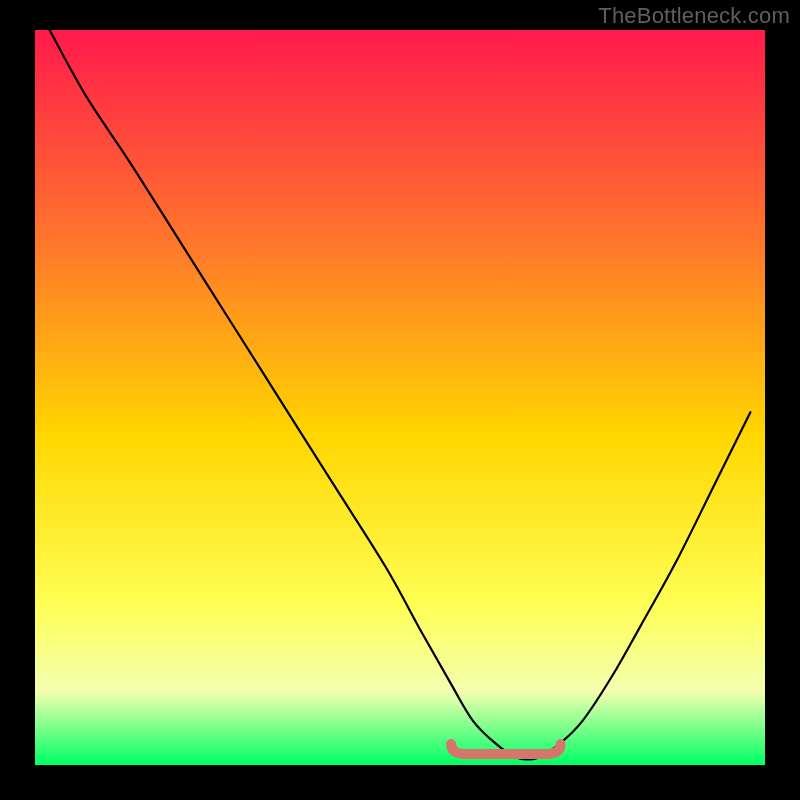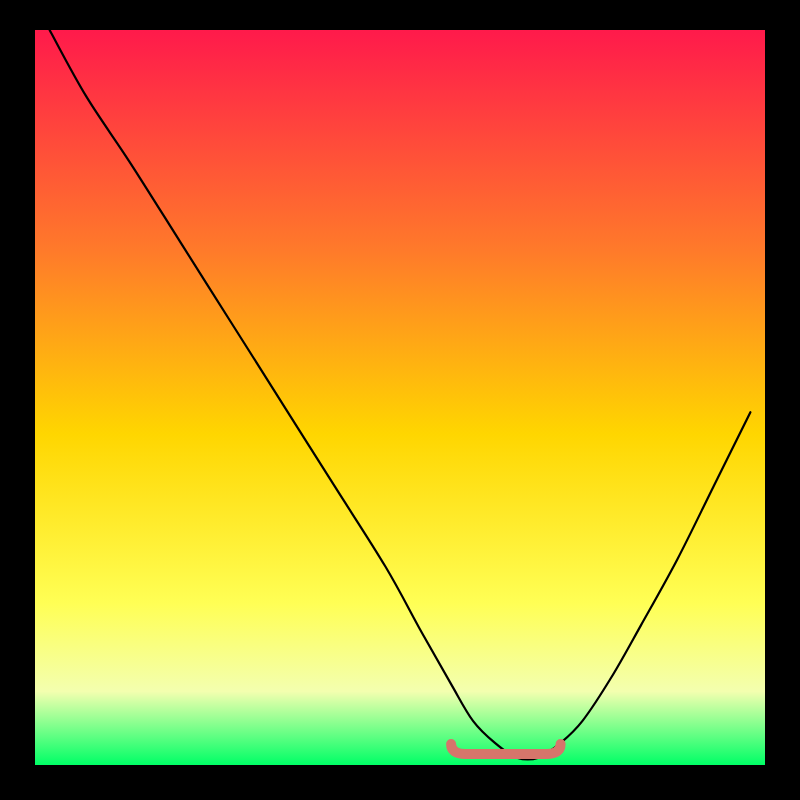--- a/index.html
+++ b/index.html
@@ -38,20 +38,21 @@
   .plot-area svg {
     display: block;
     width: 100%;
     height: 100%;
   }
 </style>
 </head>
 <body>
 
 <div class="frame">
+  <div class="attribution">TheBottleneck.com</div>
 
   <div class="plot-area">
     <svg viewBox="0 0 730 735" preserveAspectRatio="none">
       <defs>
         <linearGradient id="bg-grad" x1="0" y1="0" x2="0" y2="1">
           <stop id="g0" offset="0%" stop-color="#ff1a4b"></stop>
           <stop id="g1" offset="30%" stop-color="#ff7a2a"></stop>
           <stop id="g2" offset="55%" stop-color="#ffd600"></stop>
           <stop id="g3" offset="78%" stop-color="#ffff55"></stop>
           <stop id="g4" offset="90%" stop-color="#f3ffaf"></stop>

